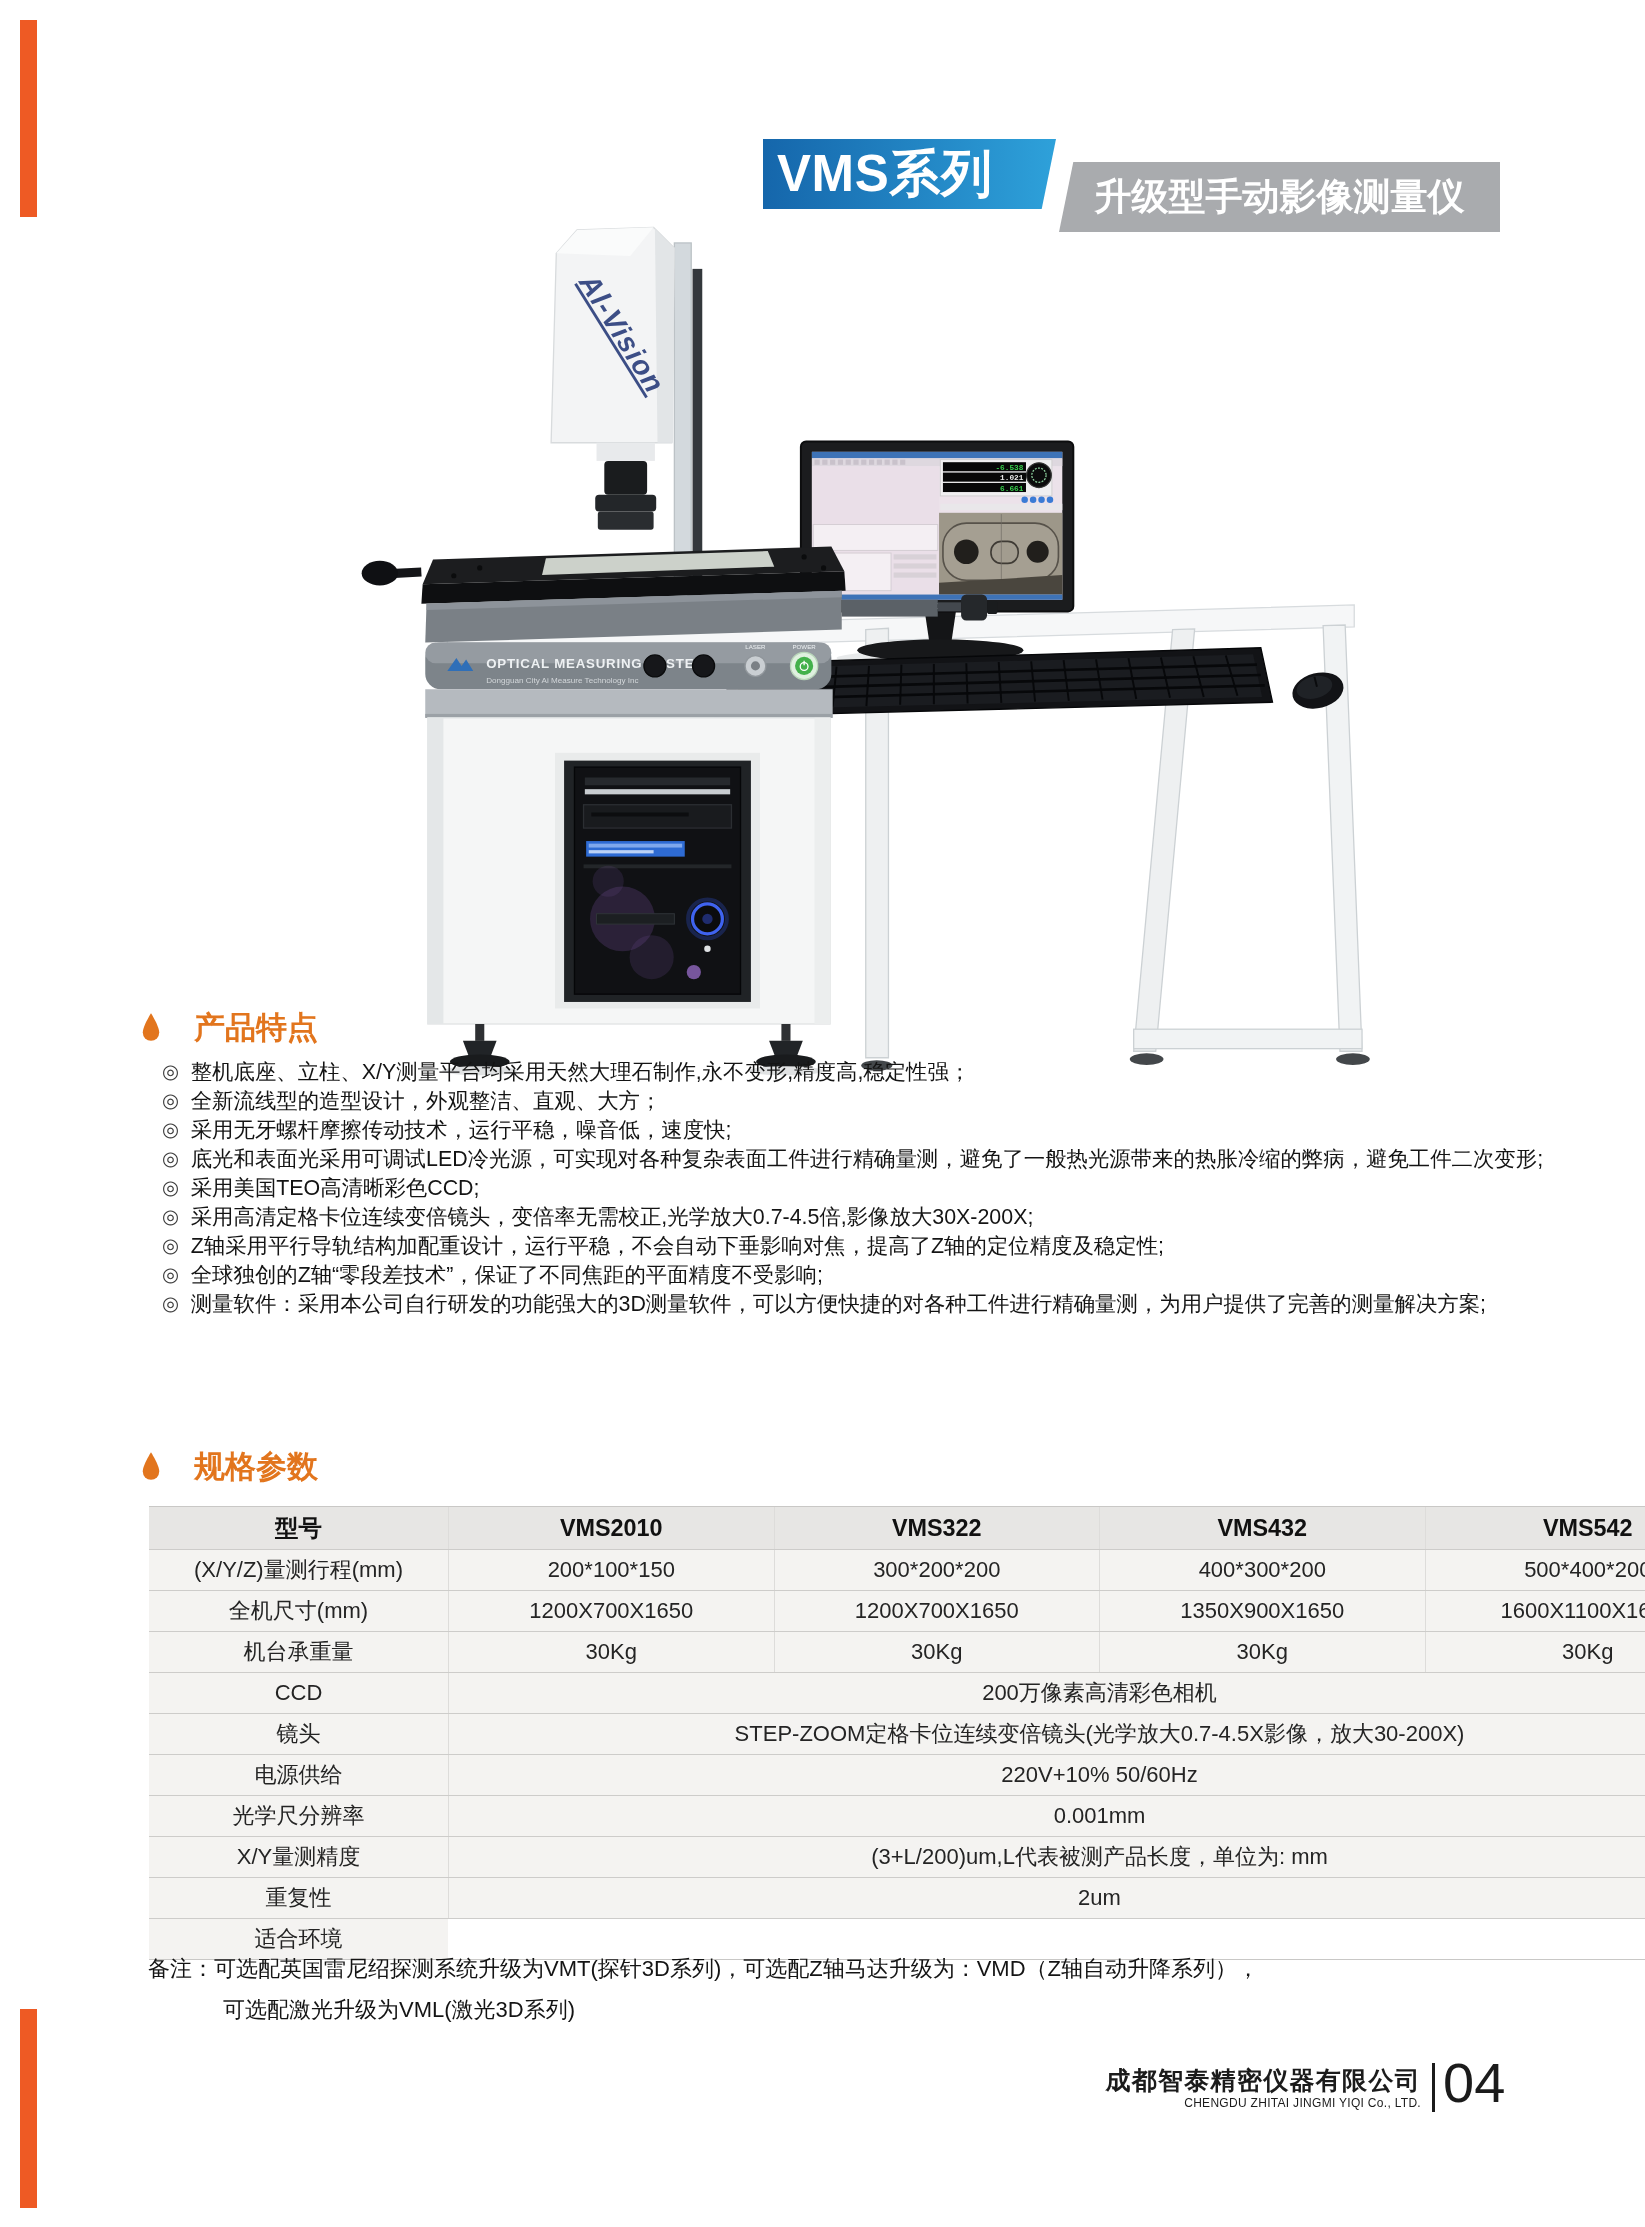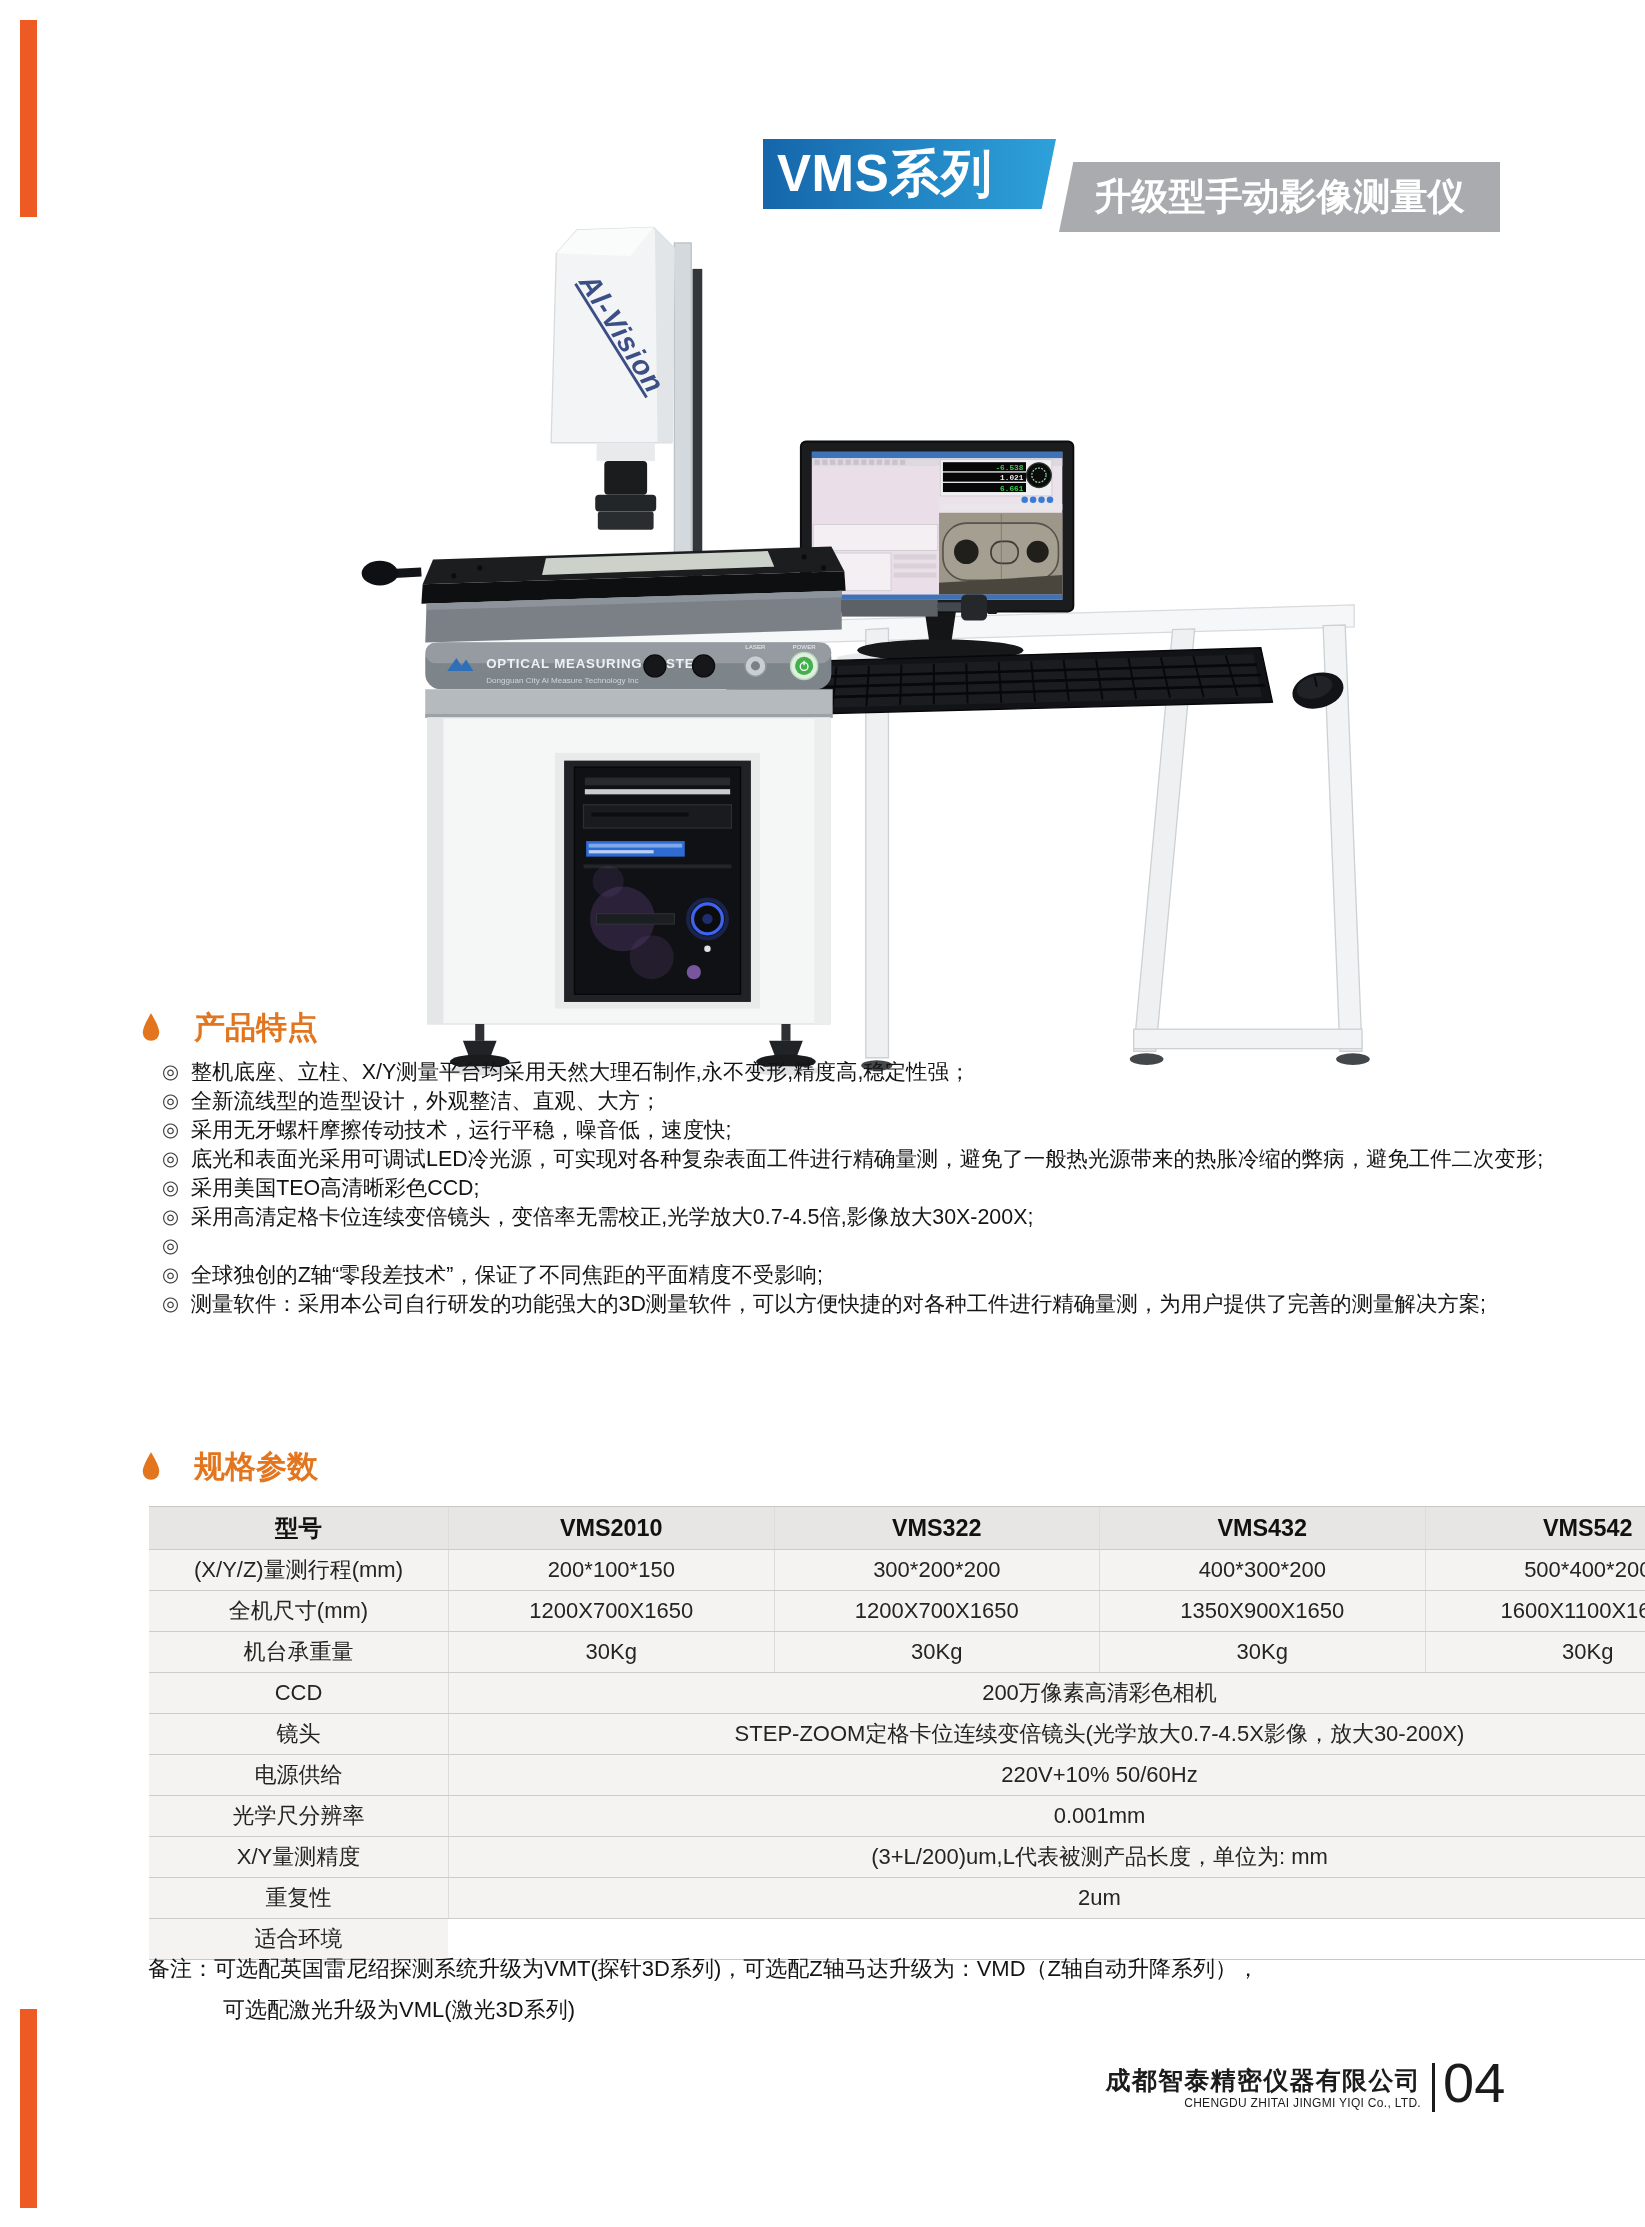--- a/index.html
+++ b/index.html
@@ -290,20 +290,21 @@
     <div class="feature-item">
         <span class="fmark">◎</span>
         <span>采用美国TEO高清晰彩色CCD;</span>
       </div>
     <div class="feature-item">
         <span class="fmark">◎</span>
         <span>采用高清定格卡位连续变倍镜头，变倍率无需校正,光学放大0.7-4.5倍,影像放大30X-200X;</span>
       </div>
     <div class="feature-item">
         <span class="fmark">◎</span>
+        <span>Z轴采用平行导轨结构加配重设计，运行平稳，不会自动下垂影响对焦，提高了Z轴的定位精度及稳定性;</span>
       </div>
     <div class="feature-item">
         <span class="fmark">◎</span>
         <span>全球独创的Z轴“零段差技术”，保证了不同焦距的平面精度不受影响;</span>
       </div>
     <div class="feature-item">
         <span class="fmark">◎</span>
         <span>测量软件：采用本公司自行研发的功能强大的3D测量软件，可以方便快捷的对各种工件进行精确量测，为用户提供了完善的测量解决方案;</span>
       </div>
   </div>

